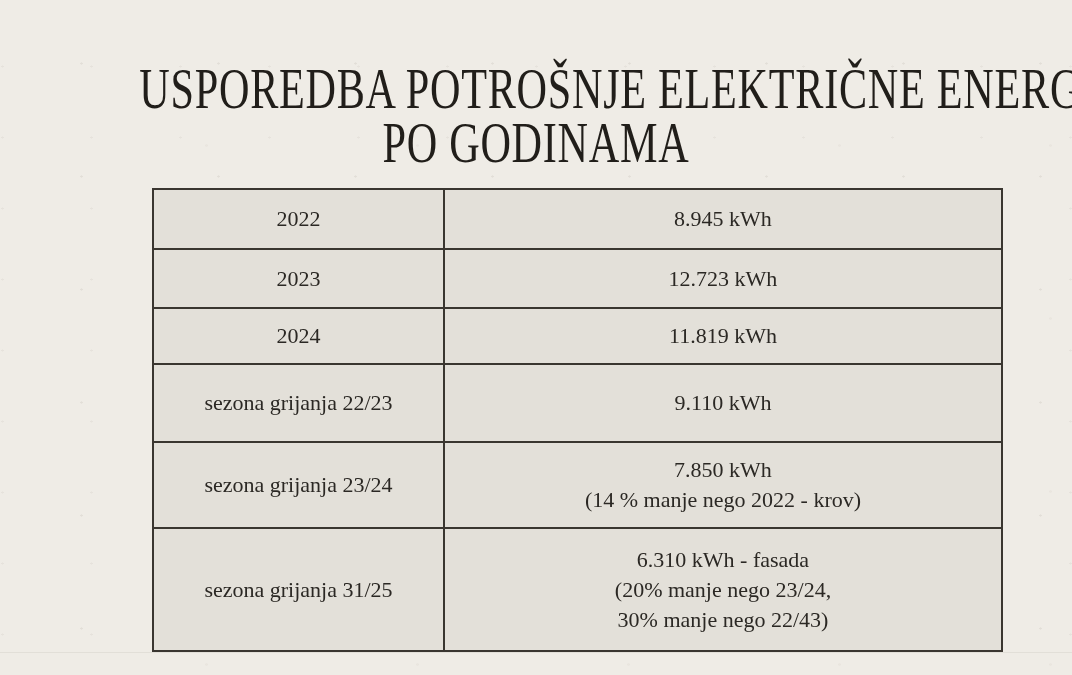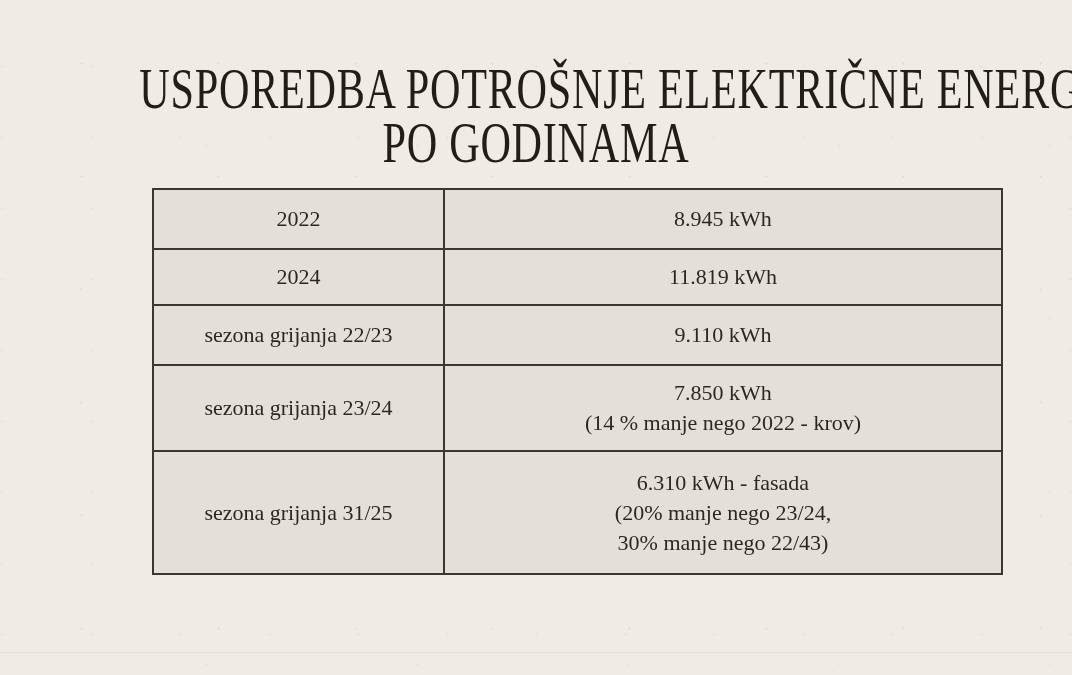--- a/index.html
+++ b/index.html
@@ -59,21 +59,21 @@
     font-size: 22px;
     color: #2b2824;
     line-height: 30px;
     white-space: pre-line;
     padding: 12px 10px;
     font-variant-numeric: oldstyle-nums;
   }
   .ctable tr.r0 { height: 60px; }
   .ctable tr.r1 { height: 59px; }
   .ctable tr.r2 { height: 47px; }
-  .ctable tr.r3 { height: 60px; }
+  .ctable tr.r3 { height: 78px; }
   .ctable tr.r4 { height: 81px; }
   .ctable tr.r5 { height: 123px; }
 
   
   .crease {
     position: absolute;
     left: 0;
     top: 652px;
     width: 100%;
     height: 1px;
@@ -91,20 +91,24 @@
 <table class="ctable">
   <colgroup>
     <col style="width: 291px;">
     <col style="width: 558px;">
   </colgroup>
   <tbody>
     <tr class="r0">
       <td>2022</td>
       <td>8.945 kWh</td>
     </tr>
+    <tr class="r1">
+      <td>2023</td>
+      <td>12.723 kWh</td>
+    </tr>
     <tr class="r2">
       <td>2024</td>
       <td>11.819 kWh</td>
     </tr>
     <tr class="r3">
       <td>sezona grijanja 22/23</td>
       <td>9.110 kWh</td>
     </tr>
     <tr class="r4">
       <td>sezona grijanja 23/24</td>

